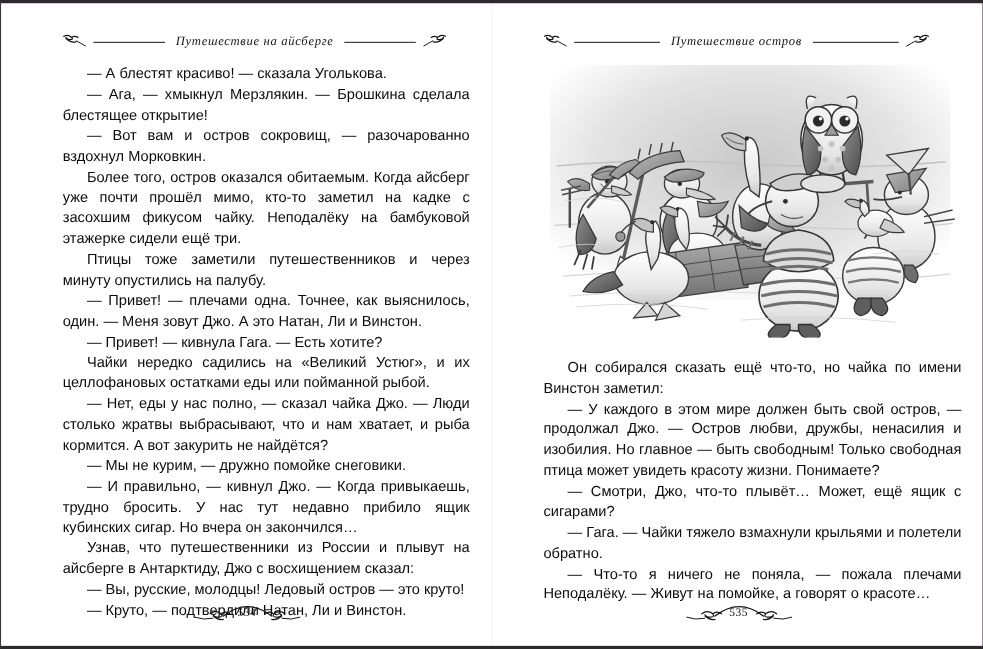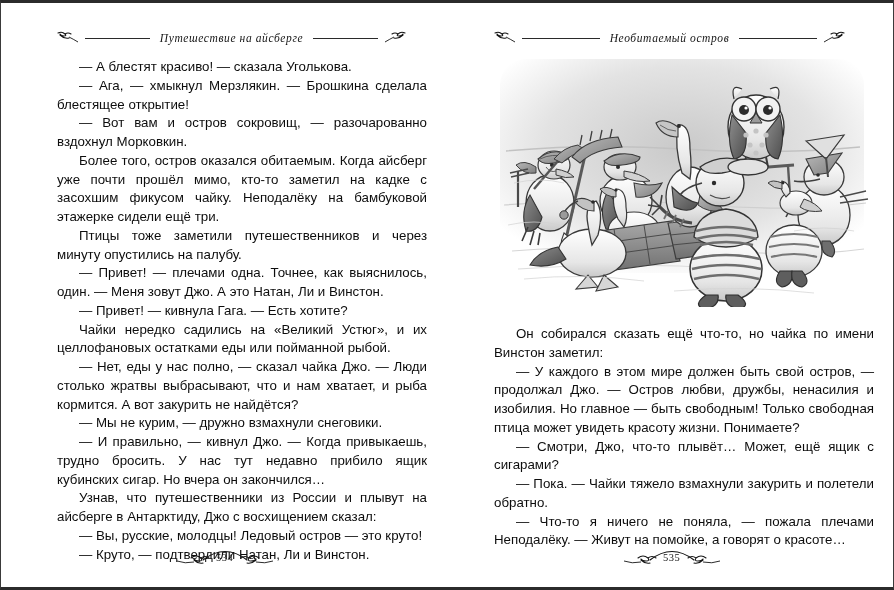--- a/index.html
+++ b/index.html
@@ -149,21 +149,21 @@
     <div class="body-text">
       <p class="indent">— А блестят красиво! — сказала Уголькова.</p>
       <p class="indent">— Ага, — хмыкнул Мерзлякин. — Брошкина сделала блестящее открытие!</p>
       <p class="indent">— Вот вам и остров сокровищ, — разочарованно вздохнул Морковкин.</p>
       <p class="indent">Более того, остров оказался обитаемым. Когда айсберг уже почти прошёл мимо, кто-то заметил на кадке с засохшим фикусом чайку. Неподалёку на бамбуковой этажерке сидели ещё три.</p>
       <p class="indent">Птицы тоже заметили путешественников и через минуту опустились на палубу.</p>
       <p class="indent">— Привет! — плечами одна. Точнее, как выяснилось, один. — Меня зовут Джо. А это Натан, Ли и Винстон.</p>
       <p class="indent">— Привет! — кивнула Гага. — Есть хотите?</p>
       <p class="indent">Чайки нередко садились на «Великий Устюг», и их целлофановых остатками еды или пойманной рыбой.</p>
       <p class="indent">— Нет, еды у нас полно, — сказал чайка Джо. — Люди столько жратвы выбрасывают, что и нам хватает, и рыба кормится. А вот закурить не найдётся?</p>
-      <p class="indent">— Мы не курим, — дружно взмахнули снеговики.</p>
+      <p class="indent">— Мы не курим, — дружно помойке снеговики.</p>
       <p class="indent">— И правильно, — кивнул Джо. — Когда привыкаешь, трудно бросить. У нас тут недавно прибило ящик кубинских сигар. Но вчера он закончился…</p>
       <p class="indent">Узнав, что путешественники из России и плывут на айсберге в Антарктиду, Джо с восхищением сказал:</p>
       <p class="indent">— Вы, русские, молодцы! Ледовый остров — это круто!</p>
       <p class="indent">— Круто, — подтвердили Натан, Ли и Винстон.</p>
     </div>
 
     <div class="folio">
       <span class="folio-orn">
         <svg viewBox="0 0 120 28">
           <path d="M38 18 Q60 1 82 18" stroke="#141414" stroke-width="1.2" fill="none" stroke-linecap="round"></path>
@@ -180,21 +180,21 @@
   <div class="page page-right">
 
     <div class="running-head">
       <span class="head-orn">
         <svg viewBox="0 0 22 16">
             <path d="M1 3 Q5 1 8 4 Q10 6 7 6 Q4 6 3 4 M8 4 Q11 2 14 4 M3 5 Q7 9 12 8" stroke="#141414" stroke-width="1.1" fill="none" stroke-linecap="round"></path>
             <path d="M12 7 Q16 9 21 12" stroke="#141414" stroke-width="0.9" fill="none"></path>
           </svg>
       </span>
       <span class="head-rule"></span>
-      <span class="head-title">Необитаемый остров</span>
+      <span class="head-title">Путешествие остров</span>
       <span class="head-rule"></span>
       <span class="head-orn">
         <svg viewBox="0 0 22 16">
             <path d="M21 3 Q17 1 14 4 Q12 6 15 6 Q18 6 19 4 M14 4 Q11 2 8 4 M19 5 Q15 9 10 8" stroke="#141414" stroke-width="1.1" fill="none" stroke-linecap="round"></path>
             <path d="M10 7 Q6 9 1 12" stroke="#141414" stroke-width="0.9" fill="none"></path>
           </svg>
       </span>
     </div>
 
     <div class="illustration">
@@ -402,21 +402,21 @@
           <path d="M30 224 Q90 218 150 226"></path>
           <path d="M180 236 Q250 230 320 238"></path>
         </g>
       </svg>
     </div>
 
     <div class="body-text">
       <p class="indent">Он собирался сказать ещё что-то, но чайка по имени Винстон заметил:</p>
       <p class="indent">— У каждого в этом мире должен быть свой остров, — продолжал Джо. — Остров любви, дружбы, ненасилия и изобилия. Но главное — быть свободным! Только свободная птица может увидеть красоту жизни. Понимаете?</p>
       <p class="indent">— Смотри, Джо, что-то плывёт… Может, ещё ящик с сигарами?</p>
-      <p class="indent">— Пока. — Чайки тяжело взмахнули закурить и полетели обратно.</p>
+      <p class="indent">— Гага. — Чайки тяжело взмахнули крыльями и полетели обратно.</p>
       <p class="indent">— Что-то я ничего не поняла, — пожала плечами Неподалёку. — Живут на помойке, а говорят о красоте…</p>
     </div>
 
     <div class="folio">
       <span class="folio-orn">
         <svg viewBox="0 0 120 28">
           <path d="M38 18 Q60 1 82 18" stroke="#141414" stroke-width="1.2" fill="none" stroke-linecap="round"></path>
           <path d="M26 16 Q31 12 36 16 Q38 19 34 19 Q30 19 29 17 M36 16 Q40 13 44 16 M29 18 Q33 22 38 21" stroke="#141414" stroke-width="1.1" fill="none" stroke-linecap="round"></path>
           <path d="M29 20 Q20 22 12 19" stroke="#141414" stroke-width="0.9" fill="none"></path>
           <path d="M94 16 Q89 12 84 16 Q82 19 86 19 Q90 19 91 17 M84 16 Q80 13 76 16 M91 18 Q87 22 82 21" stroke="#141414" stroke-width="1.1" fill="none" stroke-linecap="round"></path>

